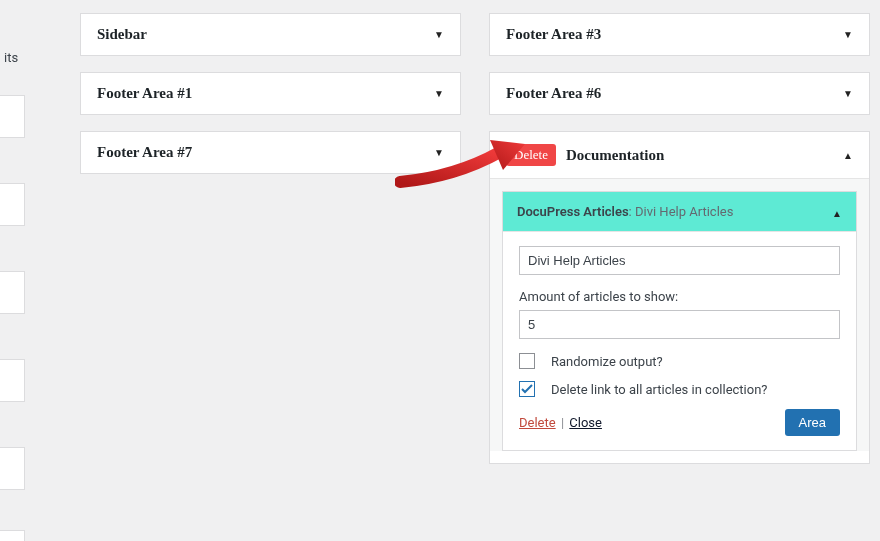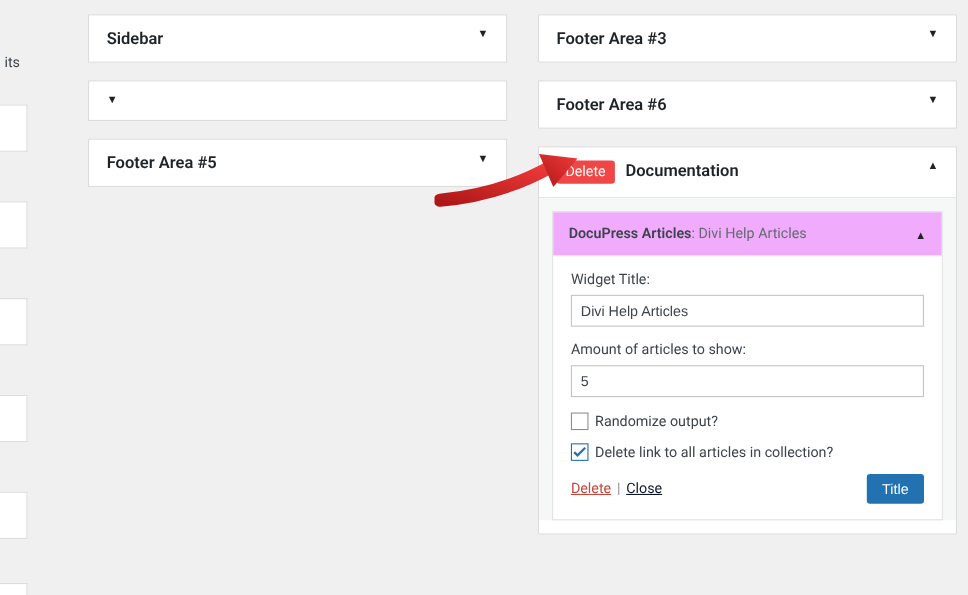--- a/index.html
+++ b/index.html
@@ -47,24 +47,25 @@
     gap: 28px;
   }
   .col { width: 382px; }
   .widget-area {
     background: #fff;
     border: 1px solid #dcdcde;
     margin-bottom: 16px;
   }
   .area-header {
     display: flex;
-    align-items: flex-start;
+    align-items: center;
     padding: 12px 16px;
     cursor: pointer;
     position: relative;
+    font-family: Liberation Serif, serif;
   }
   .area-header h3 {
     font-size: 15px;
     font-weight: 600;
     color: #1d2327;
     flex: 1;
   }
   .delete-badge {
     background: #f04646;
     color: #fff;
@@ -89,21 +90,21 @@
   }
   .widget-item-body {
     border-top: 1px solid #e5e5e5;
     background: #fff;
     padding: 14px 16px;
   }
   .widget-item-header {
     display: flex;
     align-items: flex-end;
     padding: 12px 14px;
-    background: #f0abfc;
+    background: #5eead4;
     cursor: pointer;
   }
   .widget-item-header .wname {
     font-size: 13px;
     color: #3c434a;
     font-weight: 600;
   }
   .widget-item-header .wsub {
     font-weight: 400;
     color: #646970;
@@ -128,21 +129,21 @@
   .form-row select {
     width: 100%;
     padding: 6px 8px;
     border: 1px solid #c3c4c7;
     font-size: 13px;
     background: #f6f7f7;
   }
   .check-row {
     display: flex;
     align-items: center;
-    gap: 6px;
+    gap: 16px;
     margin-bottom: 12px;
   }
   .checkbox {
     width: 16px;
     height: 16px;
     border: 1px solid #8c8f94;
     display: inline-flex;
     align-items: center;
     justify-content: center;
     background: #fff;
@@ -200,26 +201,27 @@
   <div class="cols">
     <div class="col">
       <div class="widget-area collapsed">
         <div class="area-header">
           <h3>Sidebar</h3>
           <span class="chevron">▼</span>
         </div>
       </div>
       <div class="widget-area collapsed">
         <div class="area-header">
-          <span class="chevron">▼</span>
-        </div>
-      </div>
-      <div class="widget-area collapsed">
-        <div class="area-header">
-          <h3>Footer Area #5</h3>
+          <h3>Footer Area #1</h3>
+          <span class="chevron">▼</span>
+        </div>
+      </div>
+      <div class="widget-area collapsed">
+        <div class="area-header">
+          <h3>Footer Area #7</h3>
           <span class="chevron">▼</span>
         </div>
       </div>
     </div>
 
     <div class="col">
       <div class="widget-area collapsed">
         <div class="area-header">
           <h3>Footer Area #3</h3>
           <span class="chevron">▼</span>
@@ -242,21 +244,20 @@
           <div class="widget-item">
             <div class="widget-item-header">
               <span class="wname">
                 <span>DocuPress Articles</span><span class="wsub">: <span>Divi Help Articles</span></span>
               </span>
               <span class="sp"></span>
               <span class="chevron">▲</span>
             </div>
             <div class="widget-item-body">
               <div class="form-row">
-                <label>Widget Title:</label>
                 <input type="text" value="Divi Help Articles" style="">
               </div>
               <div class="form-row">
                 <label>Amount of articles to show:</label>
                 <input type="text" value="5" style="">
               </div>
               <div class="check-row">
                 <span class="checkbox">
                   
                 </span>
@@ -269,21 +270,21 @@
                     </svg>
                 </span>
                 <span>Delete link to all articles in collection?</span>
               </div>
               <div class="widget-actions">
                 <span class="links">
                   <a>Delete</a>
                   <span>|</span>
                   <a class="close-link">Close</a>
                 </span>
-                <button class="save-btn">Title</button>
+                <button class="save-btn">Area</button>
               </div>
             </div>
           </div>
         </div>
       </div>
 
     </div>
   </div>
 </div>
 

